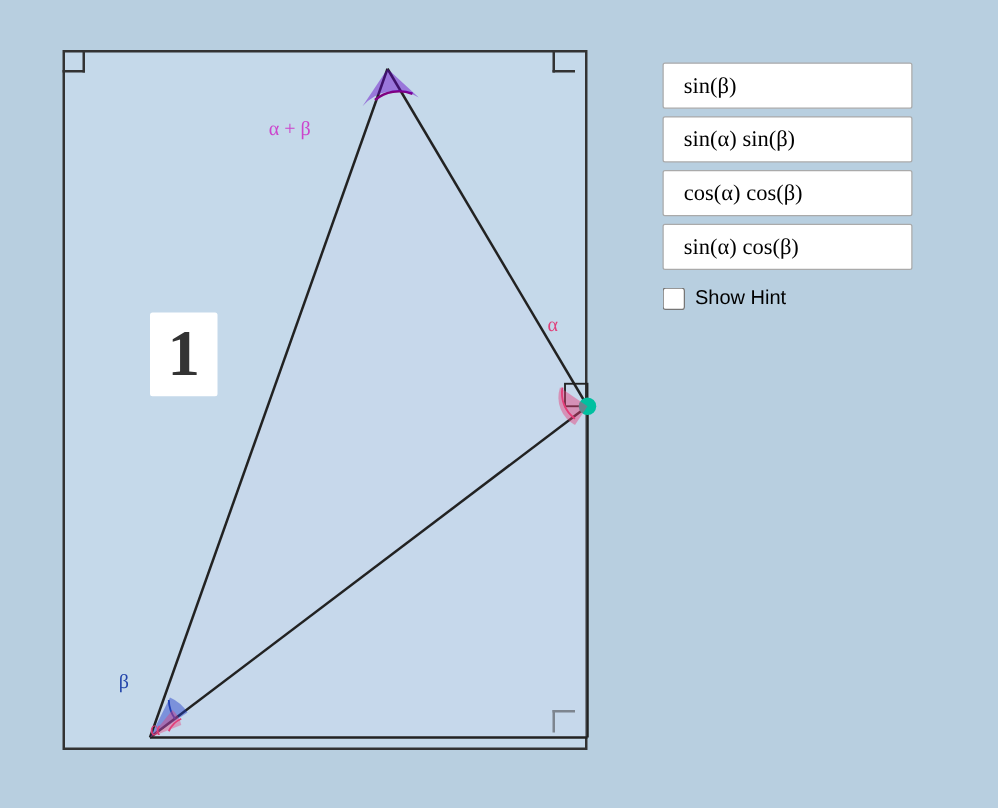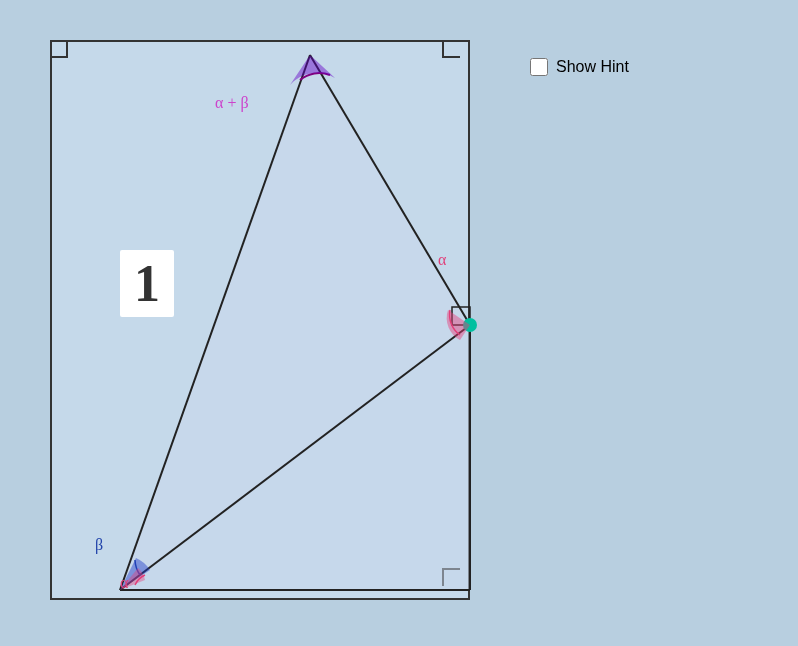--- a/index.html
+++ b/index.html
@@ -173,19 +173,23 @@
       <text x="418" y="245" font-size="16" fill="#e0407a" font-family="Georgia, serif">α</text>
 
       <text x="75" y="530" font-size="16" fill="#2244aa" font-family="Georgia, serif">β</text>
 
       <text x="100" y="568" font-size="16" fill="#e0407a" font-family="Georgia, serif">α</text>
 
     </svg>
   </div>
 
   <div class="right-panel">
+    <button class="answer-btn">sin(β)</button>
+    <button class="answer-btn">sin(α) sin(β)</button>
+    <button class="answer-btn">cos(α) cos(β)</button>
+    <button class="answer-btn">sin(α) cos(β)</button>
 
     <div class="hint-area">
       <input type="checkbox" class="hint-checkbox" style="">
       <span class="hint-label">Show Hint</span>
     </div>
   </div>
 </div>
 
 </body></html>

